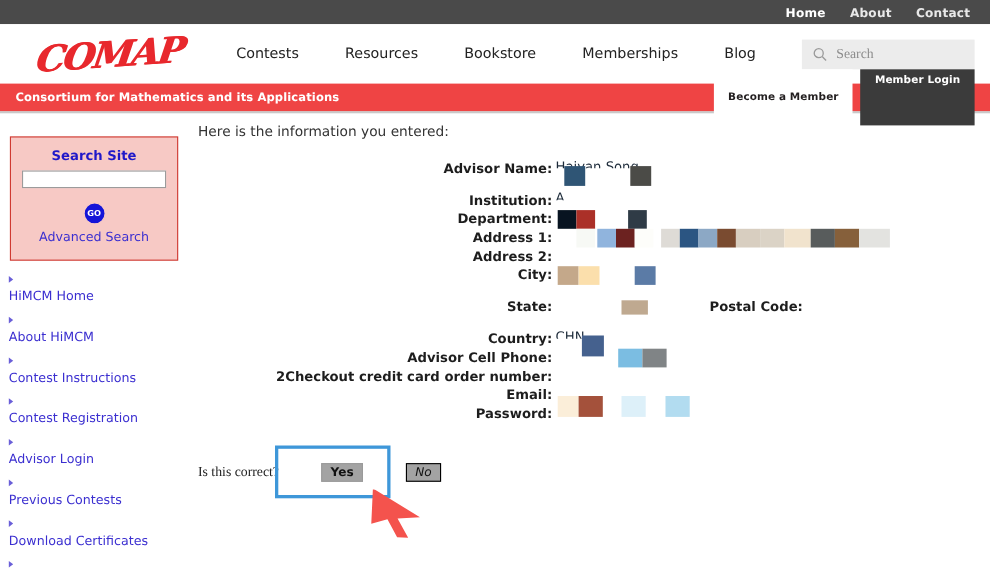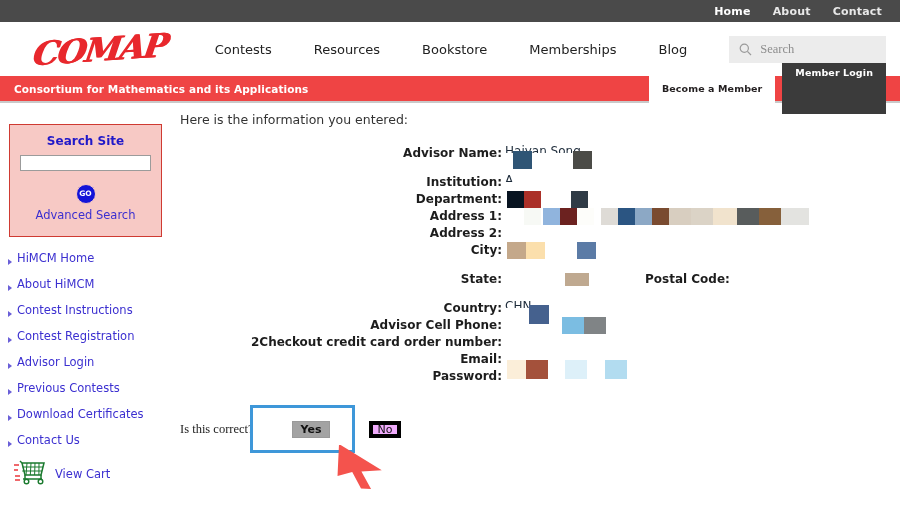--- a/index.html
+++ b/index.html
@@ -171,23 +171,24 @@
   }
   .adv-search {
     color: #3b2fd0;
     font-size: 11.5px;
     text-decoration: none;
     display: block;
   }
   .navlist { margin-top: 14px; padding-left: 8px; }
   .navlist-item {
     display: flex;
-    align-items: flex-end;
+    align-items: flex-start;
     gap: 5px;
     margin-bottom: 12px;
+    flex-direction: column;
   }
   .navlist-item .bullet {
     width: 0; height: 0;
     border-left: 4px solid #6a5fd8;
     border-top: 3px solid transparent;
     border-bottom: 3px solid transparent;
     flex: none;
   }
   .navlist-item a {
     color: #3b2fd0;
@@ -293,25 +294,25 @@
     font-size: 11px;
     color: #111;
     display: flex; align-items: center; justify-content: center;
     font-family: "DejaVu Sans", "Liberation Sans", sans-serif;
     font-weight: bold;
   }
   .btn-no {
     position: absolute;
     left: 189px; top: 16px;
     width: 32px; height: 17px;
-    background: #f0abfc;
-    border: 4px solid #000000;
+    background: #a3a3a3;
+    border: 1px solid #000000;
     font-size: 11px;
     color: #111;
-    display: flex; align-items: center; justify-content: center;
+    display: flex; align-items: center; justify-content: center; font-style: italic;
   }
   .arrow-cursor {
     position: absolute;
     left: 150px; top: 40px;
     width: 62px; height: 44px;
   }
 </style>
 </head>
 <body>
 

